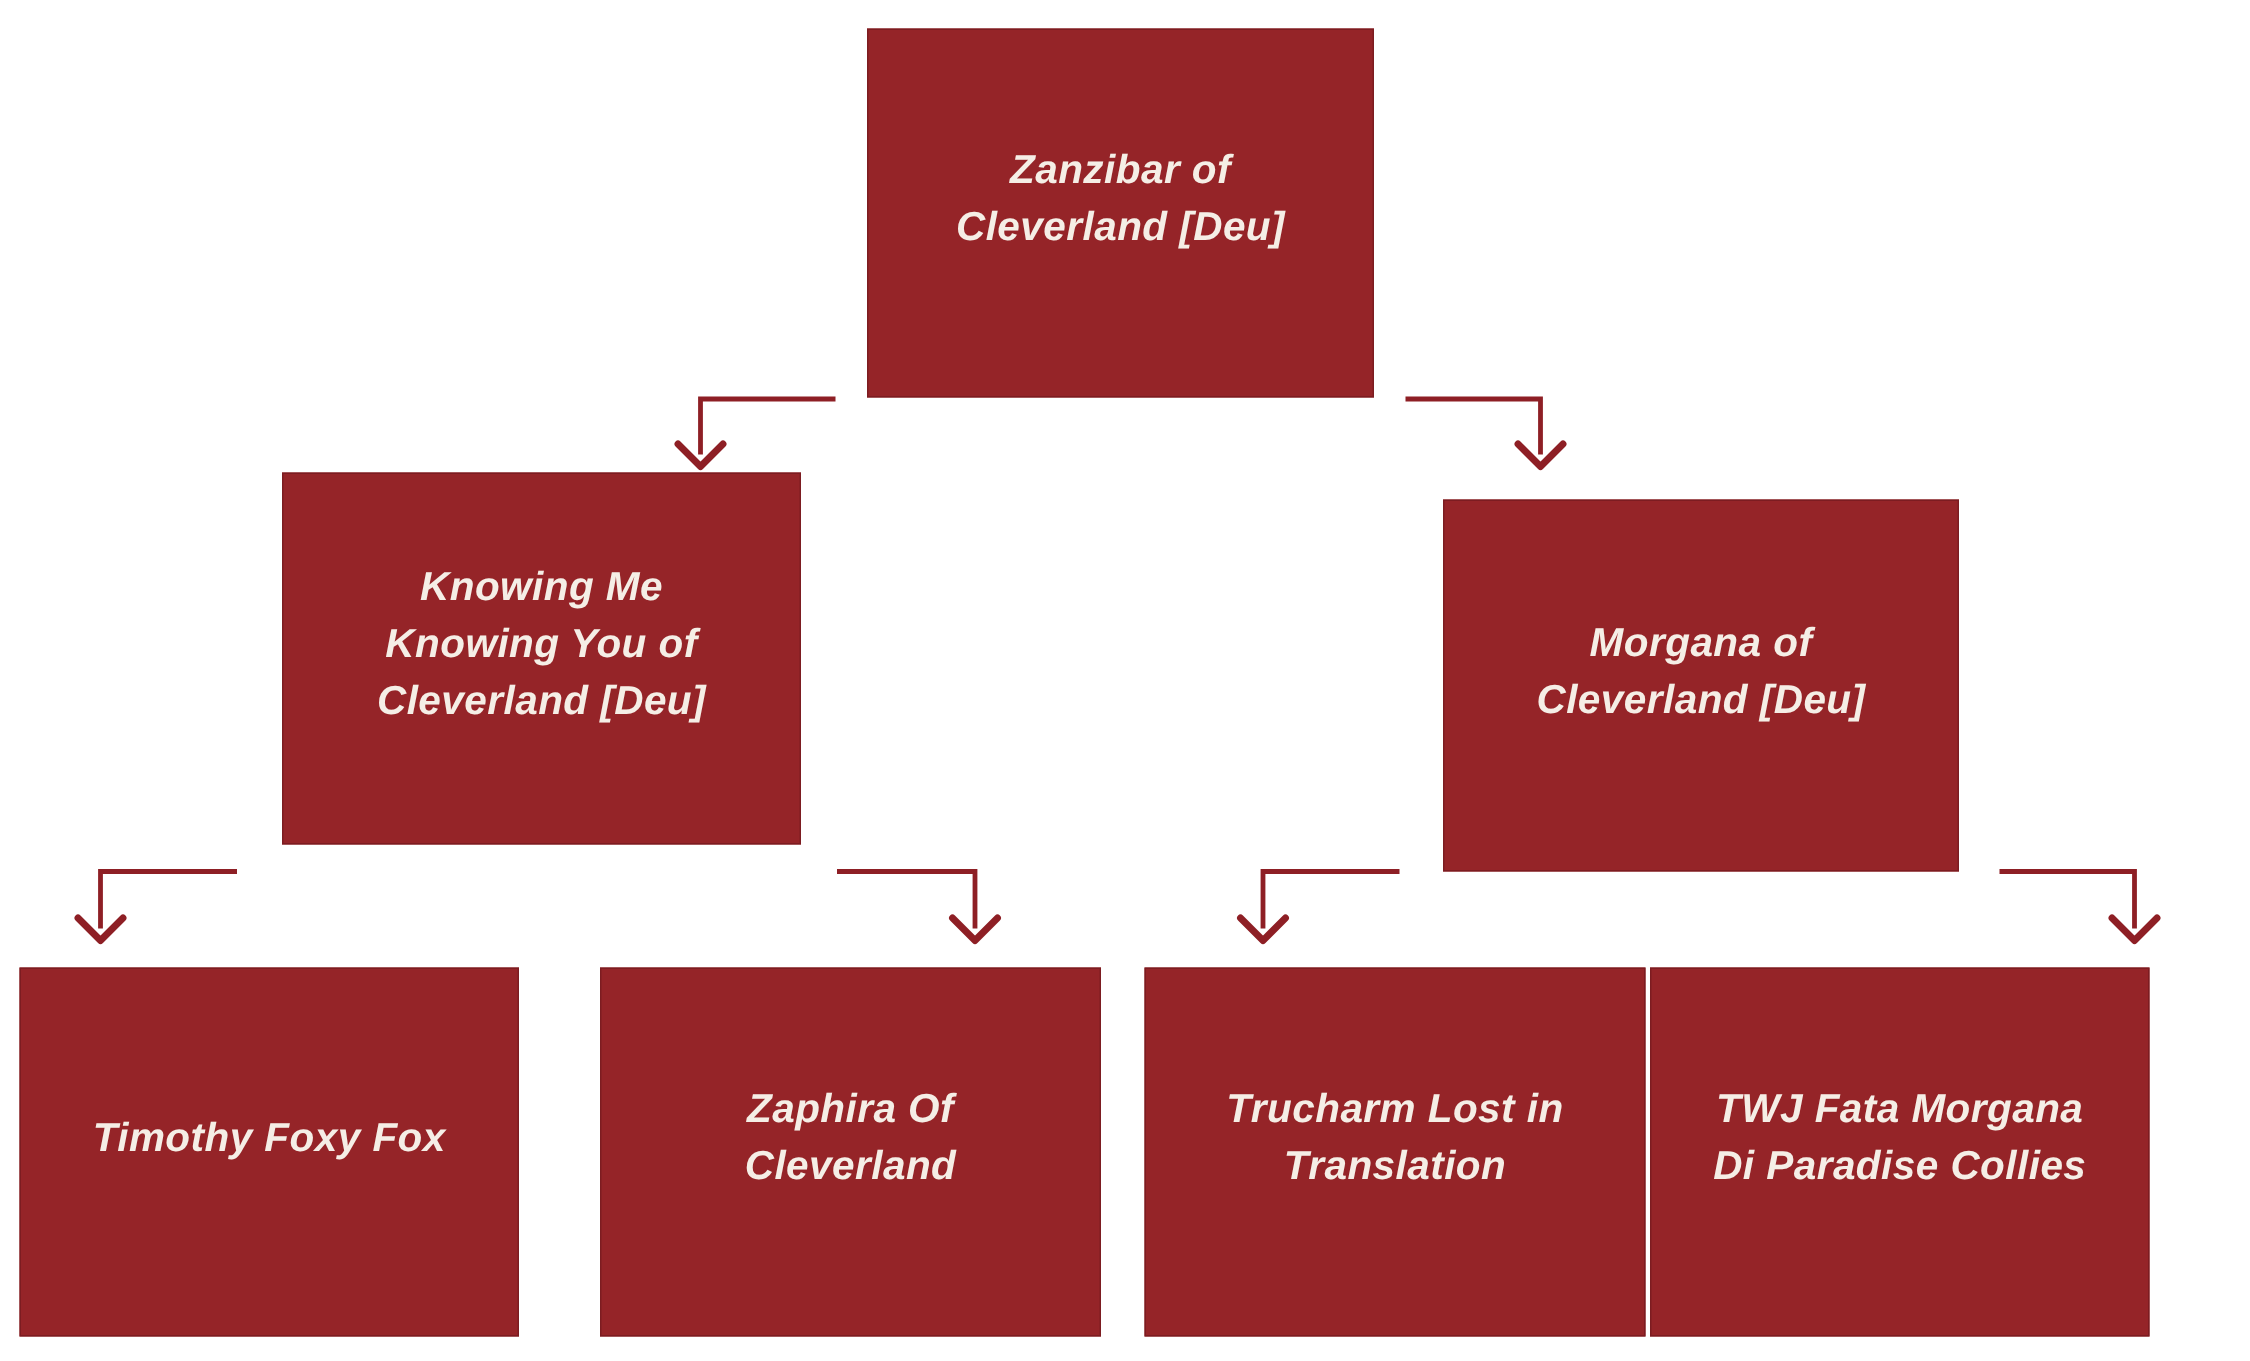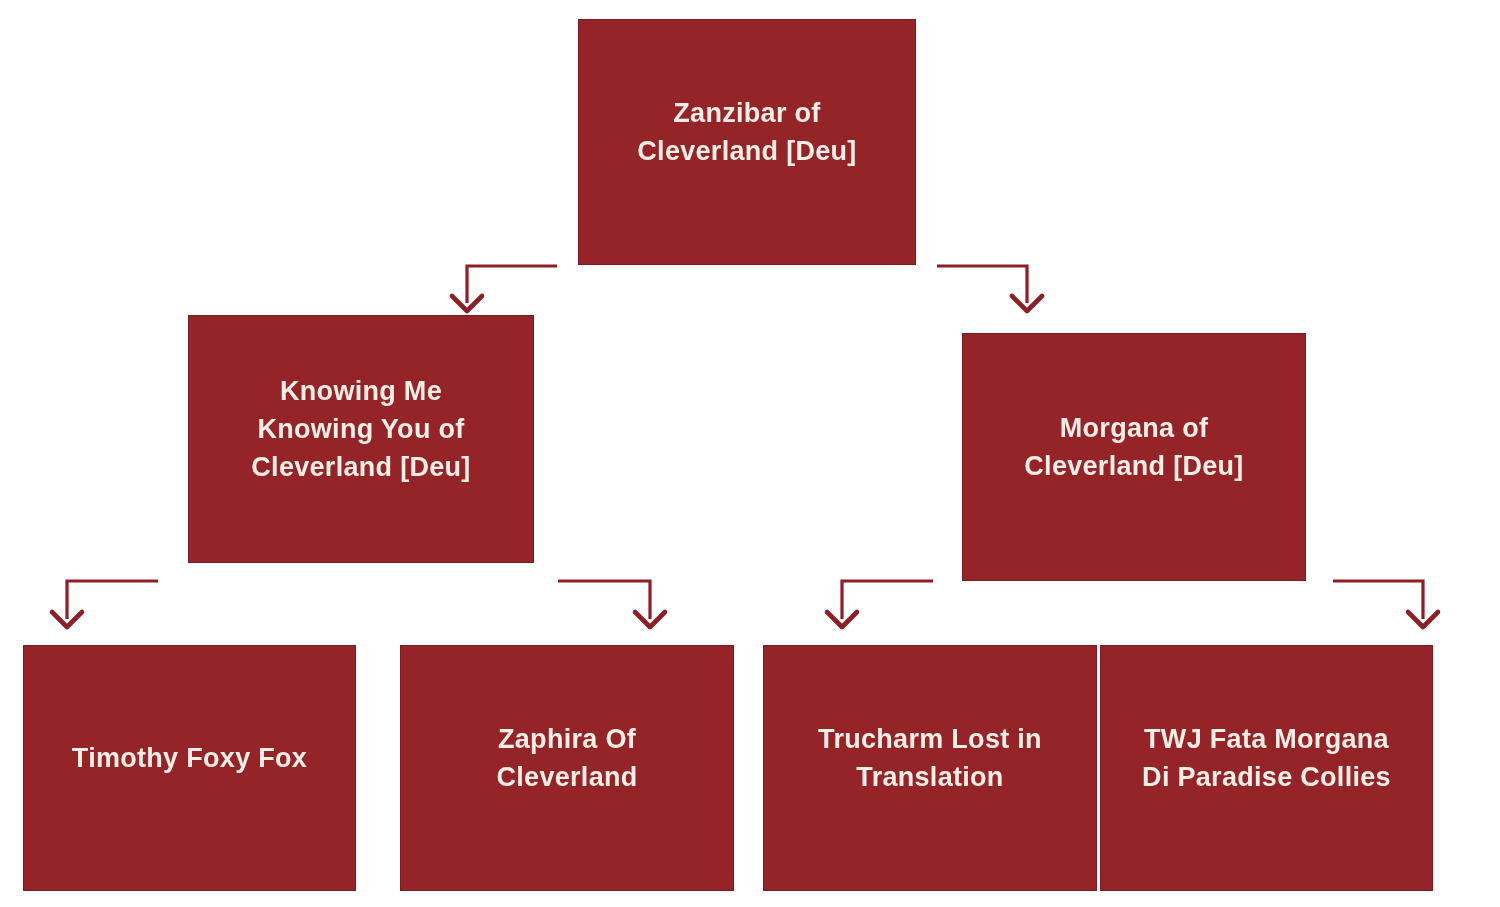--- a/index.html
+++ b/index.html
@@ -10,21 +10,21 @@
     --bg:#ffffff;
   }
   *{margin:0;padding:0;box-sizing:border-box;}
   html,body{background:var(--bg);}
   body{
     width:1500px;height:907px;
     font-family:"Liberation Sans", sans-serif;
     position:relative;overflow:hidden;
   }
   .canvas{
-    position:relative;width:1500px;height:907px;background:var(--bg);
+    position:relative;width:1500px;height:907px;background:var(--bg);font-style:italic;
   }
   .connectors{
     position:absolute;left:0;top:0;width:1500px;height:907px;
     pointer-events:none;
   }
   .cl{fill:none;stroke:var(--arrow);stroke-width:3.2px;}
   .ch{fill:none;stroke:var(--arrow);stroke-width:4.6px;stroke-linecap:round;stroke-linejoin:round;}
   .node{
     position:absolute;
     background:var(--box-fill);
@@ -40,21 +40,21 @@
     font-size:27px;
     line-height:38px;
     font-weight:600;
     letter-spacing:.3px;
     padding:0 24px 20px;
   }
   
   .n-root {left:578px;  top:19px;  width:338px; height:246px;}
   .n-sire {left:188px;  top:315px; width:346px; height:248px;}
   .n-dam  {left:962px;  top:333px; width:344px; height:248px;}
-  .n-g1   {left:23px;   top:645px; width:333px; height:246px;}
+  .n-g1   {left:13px;   top:645px; width:333px; height:246px;}
   .n-g2   {left:400px;  top:645px; width:334px; height:246px;}
   .n-g3   {left:763px;  top:645px; width:334px; height:246px;}
   .n-g4   {left:1100px; top:645px; width:333px; height:246px;}
 </style>
 </head>
 <body>
 
 <div class="canvas">
 
   <svg class="connectors" viewBox="0 0 1500 907" xmlns="http://www.w3.org/2000/svg">

